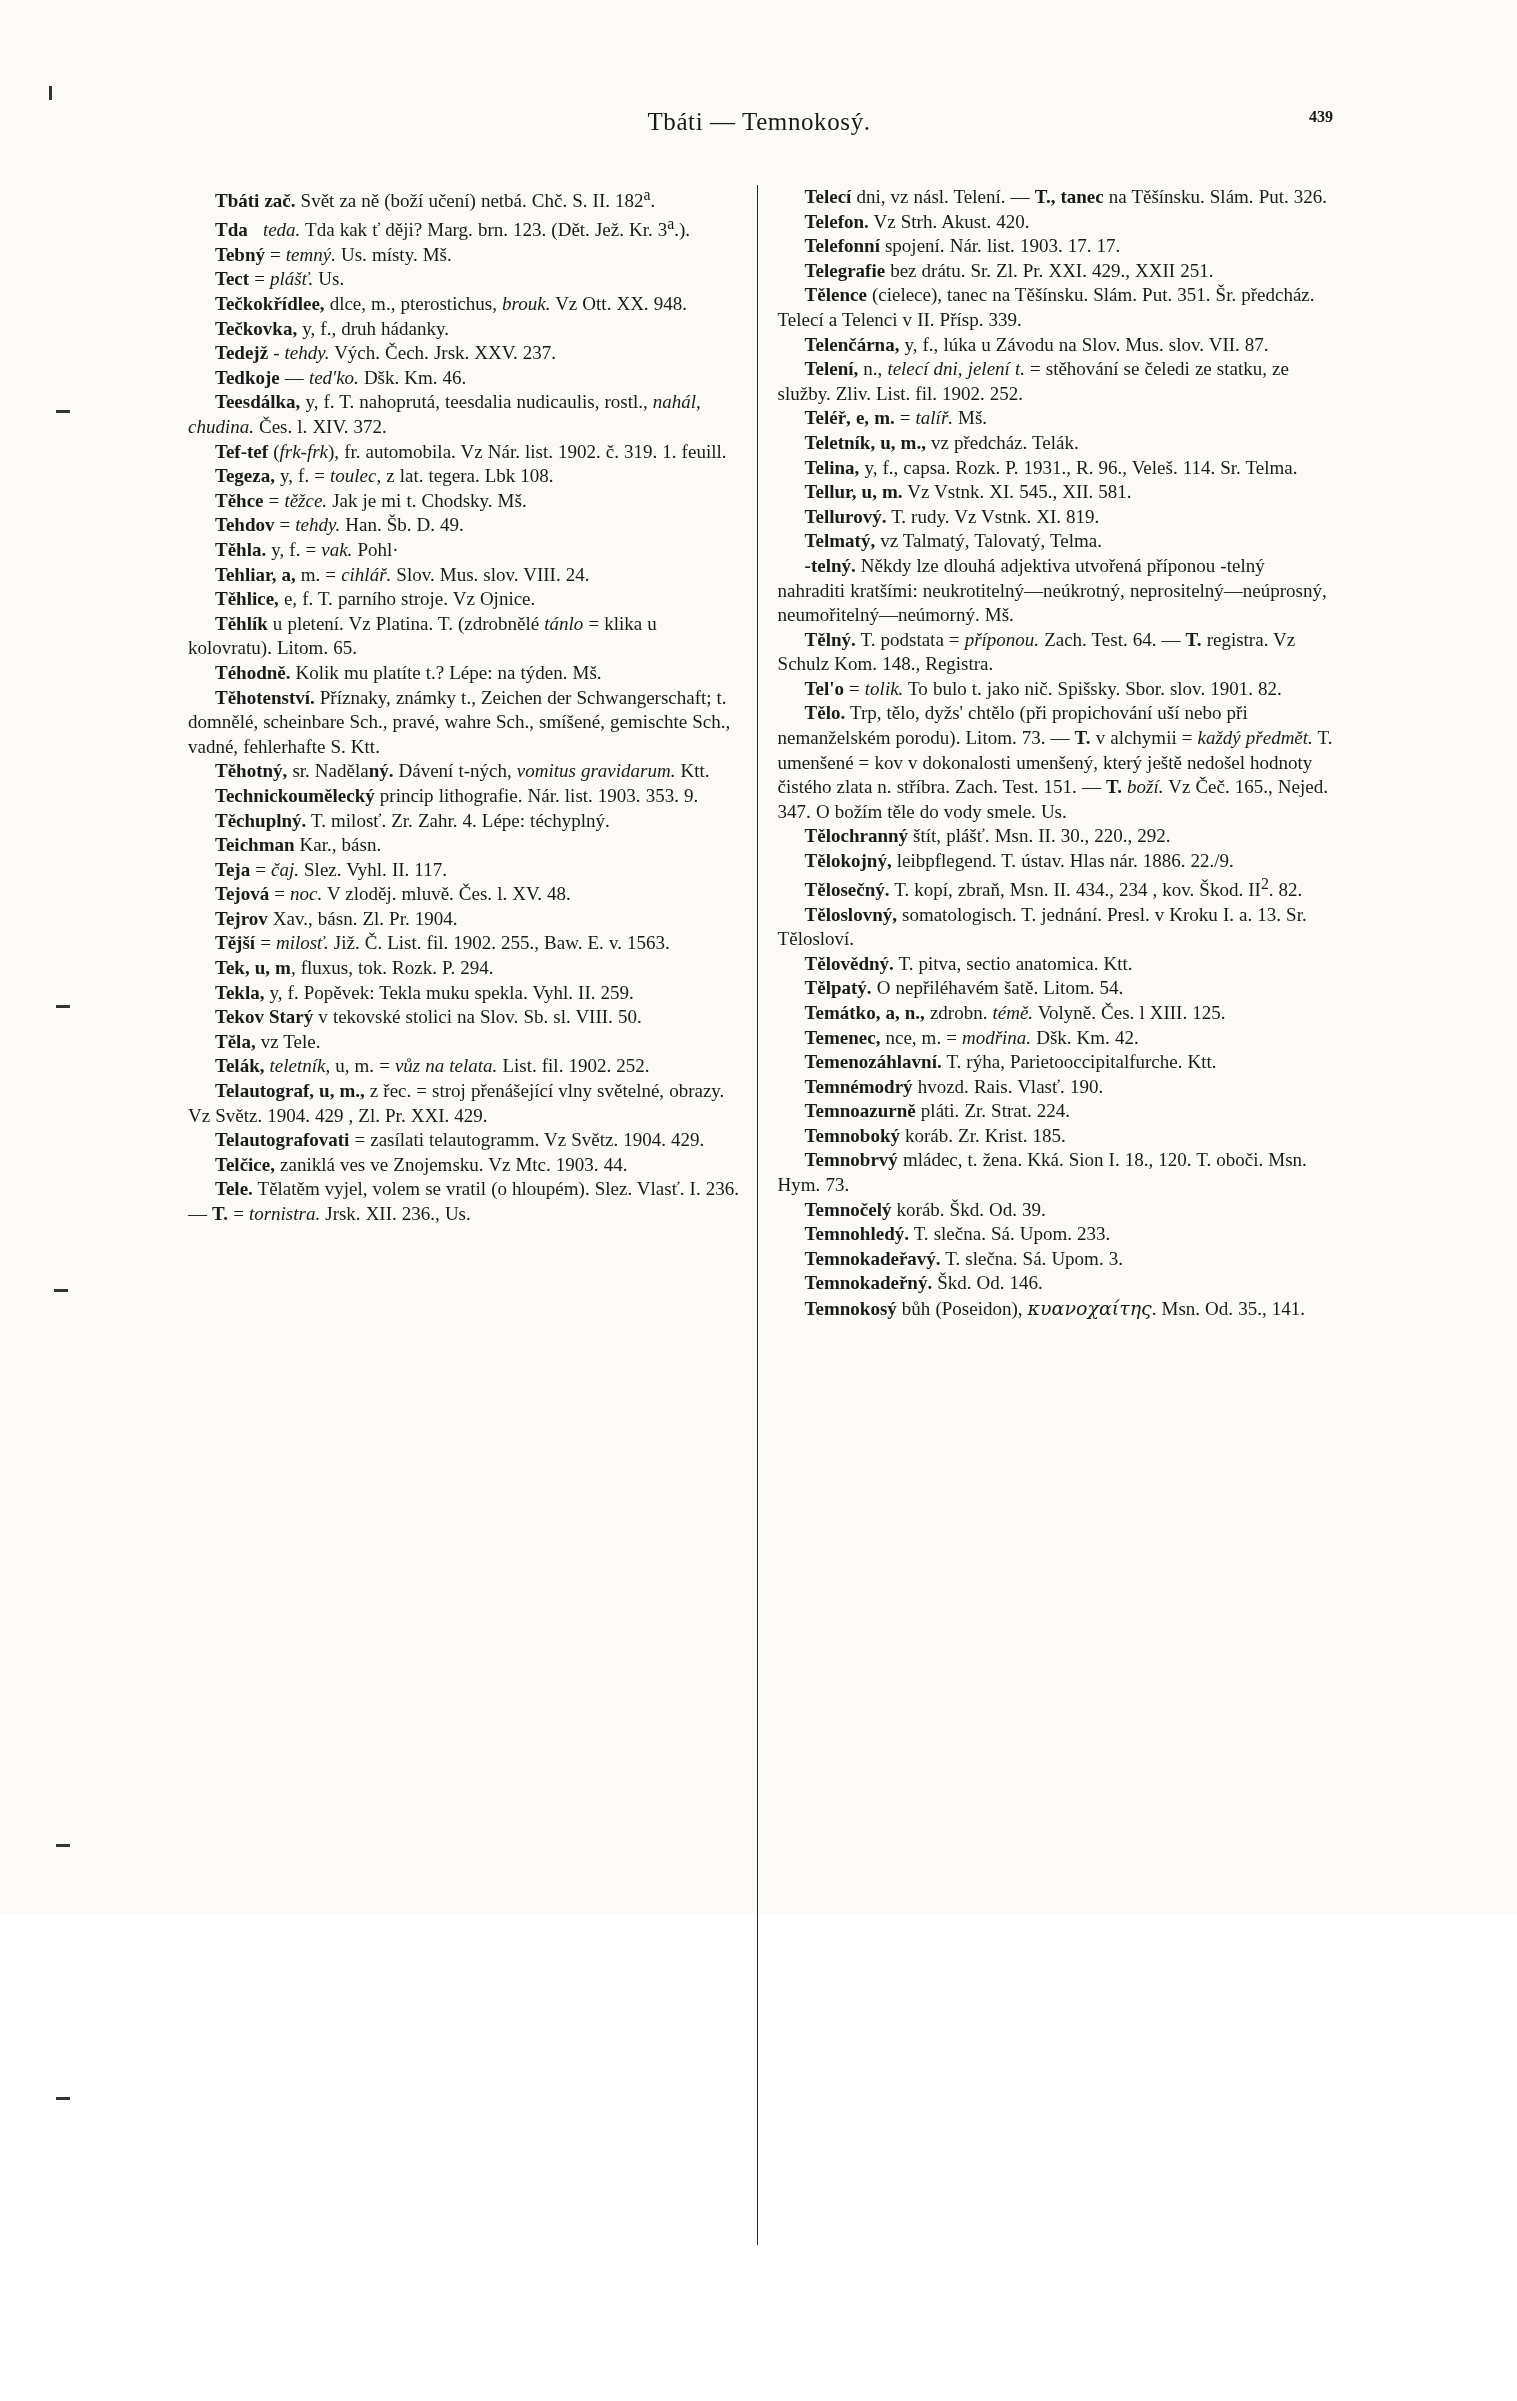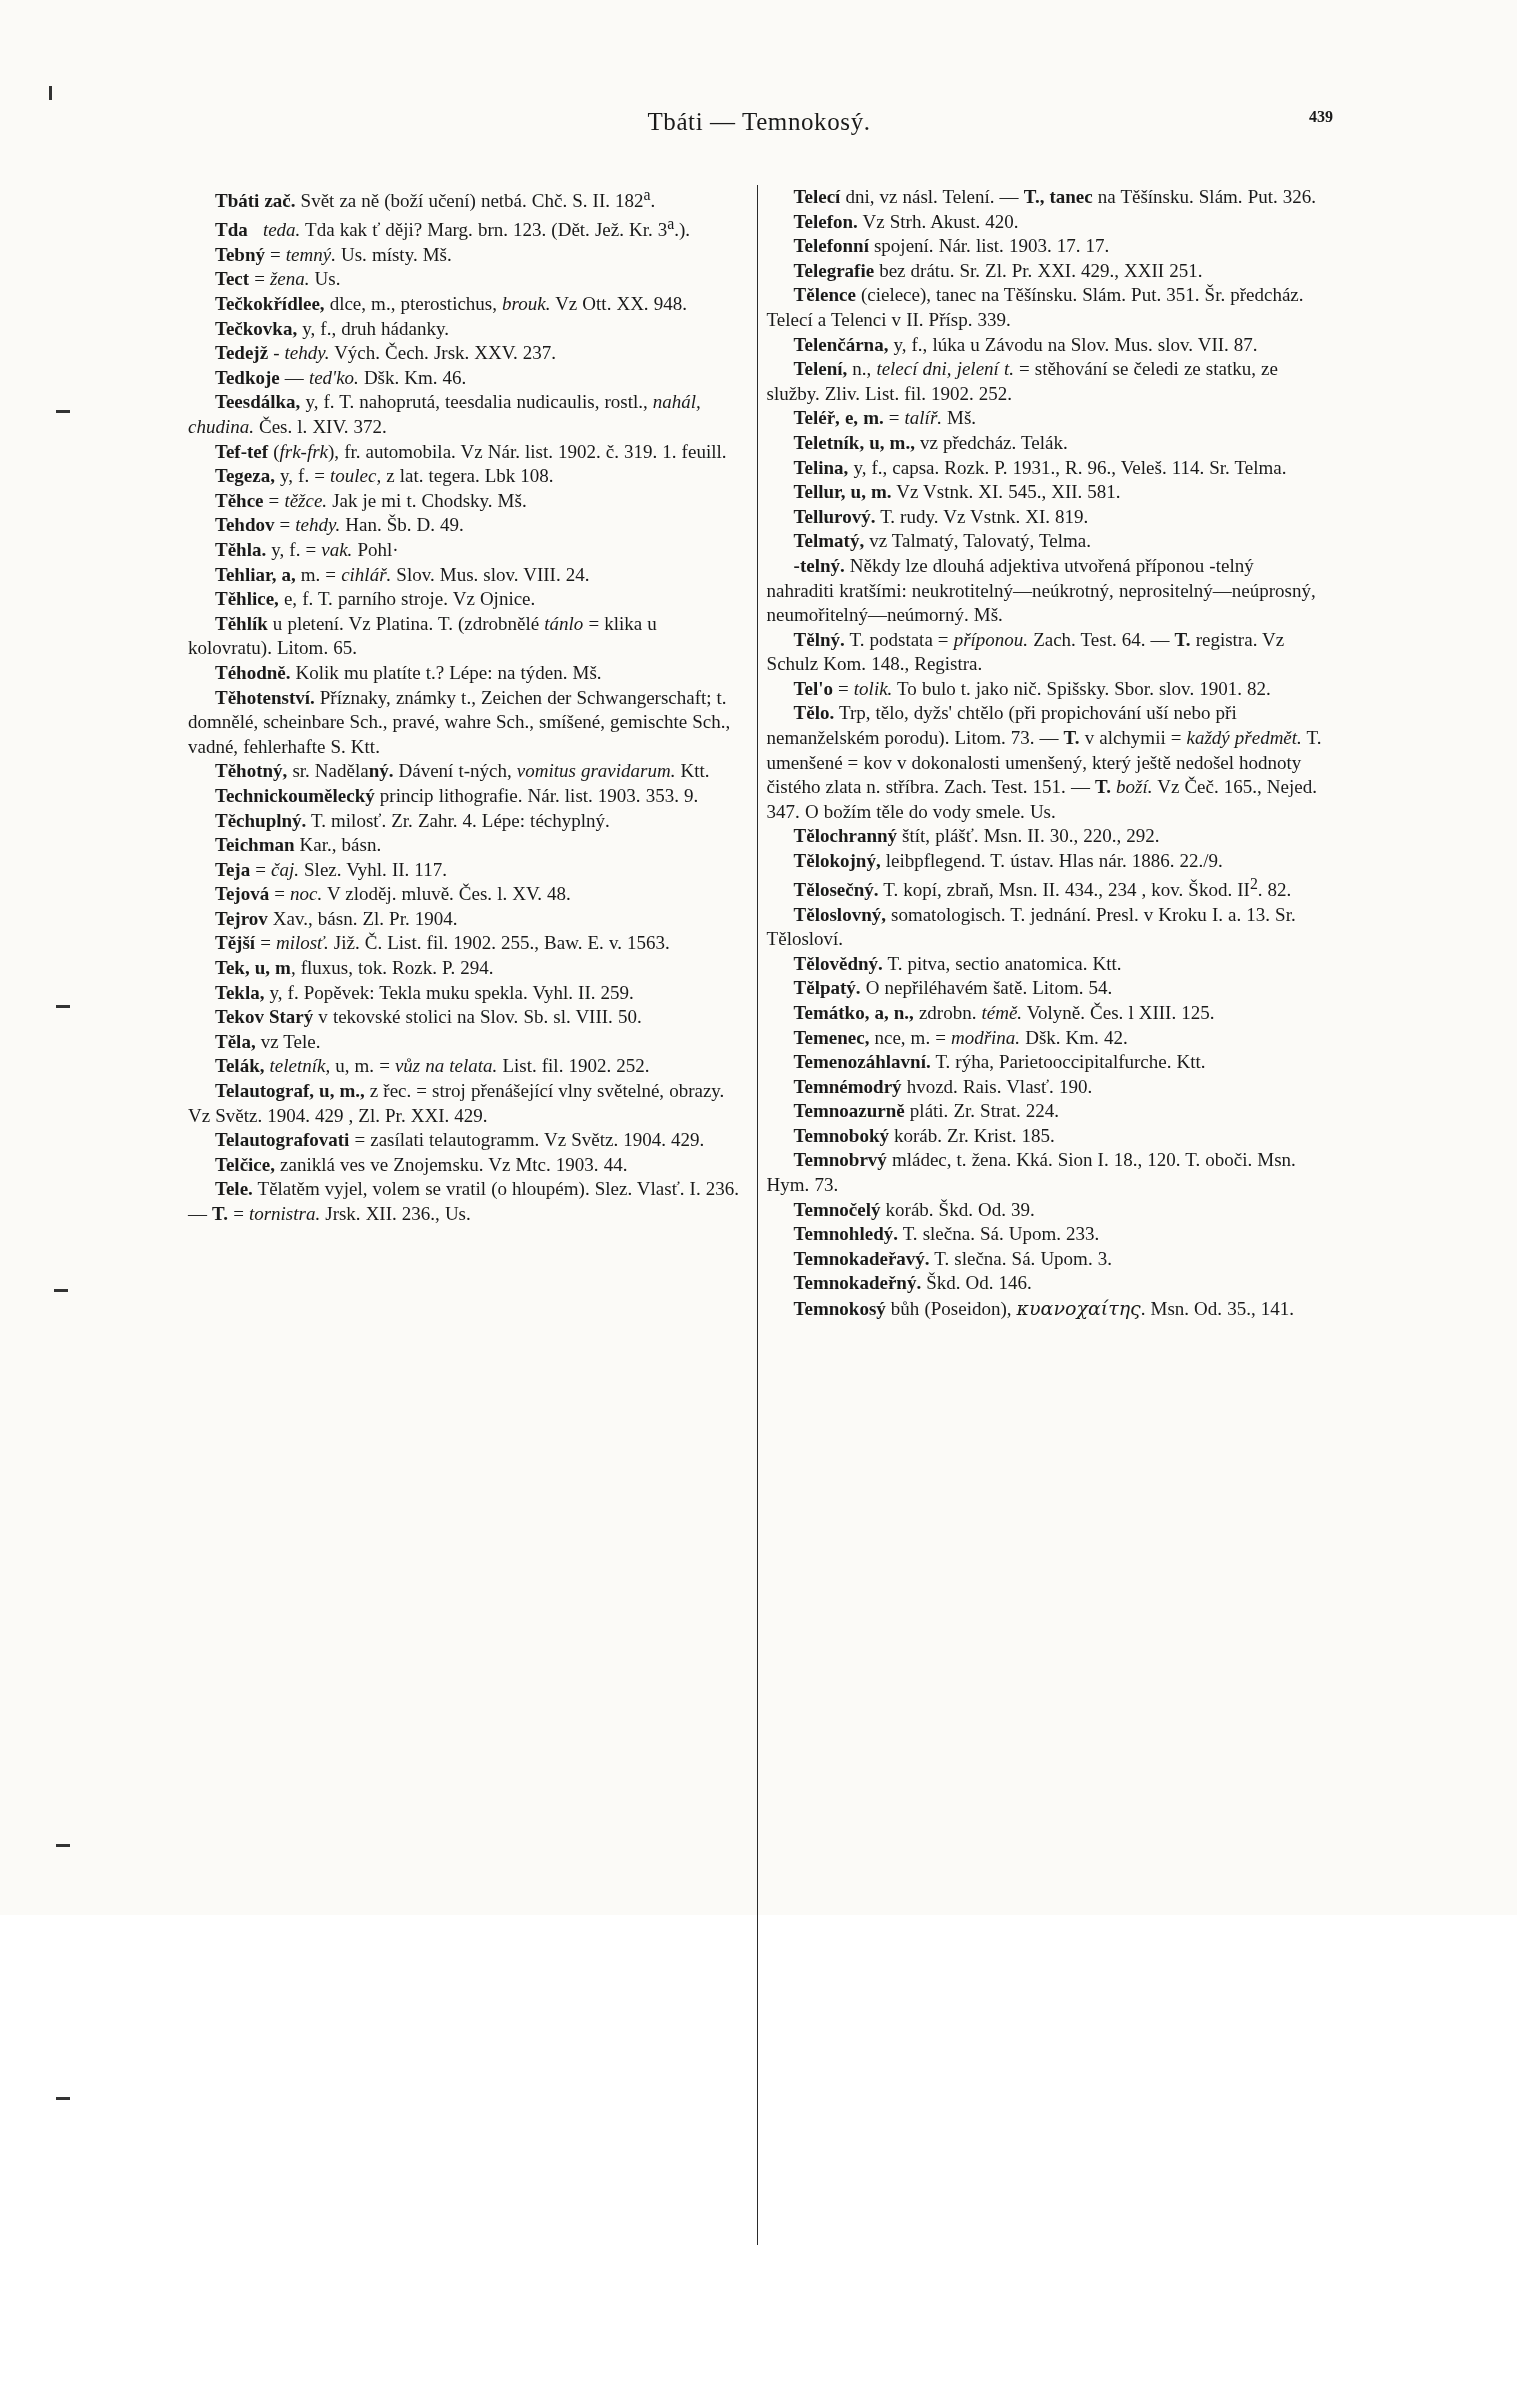--- a/index.html
+++ b/index.html
@@ -47,21 +47,21 @@
     font-weight: bold;
   }
   
   .columns {
     position: absolute;
     left: 188px;
     top: 185px;
     width: 1147px;
     display: flex;
     flex-direction: row;
-    gap: 15px;
+    gap: 26px;
   }
   .col {
     width: 555px;
     font-size: 19px;
     line-height: 1.295;
     text-align: left;
   }
   .col-left { padding-right: 8.6px; }
   .rule {
     position: absolute;
@@ -109,21 +109,21 @@
     <div class="header-page">439</div>
   </div>
 
   <div class="rule"></div>
 
   <div class="columns">
     <div class="col col-left" id="col-left">
         <p class="entry"><b>Tbáti zač.</b> Svět za ně (boží učení) netbá. Chč. S. II. 182<sup>a</sup>.</p>
         <p class="entry"><b>Tda</b>&nbsp;&nbsp;&nbsp;<i>teda.</i> Tda kak ť ději? Marg. brn. 123. (Dět. Jež. Kr. 3<sup>a</sup>.).</p>
         <p class="entry"><b>Tebný</b> = <i>temný.</i> Us. místy. Mš.</p>
-        <p class="entry"><b>Tect</b> = <i>žena.</i> Us.</p>
+        <p class="entry"><b>Tect</b> = <i>plášť.</i> Us.</p>
         <p class="entry"><b>Tečkokřídlee,</b> dlce, m., pterostichus, <i>brouk.</i> Vz Ott. XX. 948.</p>
         <p class="entry"><b>Tečkovka,</b> y, f., druh hádanky.</p>
         <p class="entry"><b>Tedejž</b> - <i>tehdy.</i> Vých. Čech. Jrsk. XXV. 237.</p>
         <p class="entry"><b>Tedkoje</b> — <i>ted'ko.</i> Dšk. Km. 46.</p>
         <p class="entry"><b>Teesdálka,</b> y, f. T. nahoprutá, teesdalia nudicaulis, rostl., <i>nahál, chudina.</i> Čes. l. XIV. 372.</p>
         <p class="entry"><b>Tef-tef</b> (<i>frk-frk</i>), fr. automobila. Vz Nár. list. 1902. č. 319. 1. feuill.</p>
         <p class="entry"><b>Tegeza,</b> y, f. = <i>toulec,</i> z lat. tegera. Lbk 108.</p>
         <p class="entry"><b>Těhce</b> = <i>těžce.</i> Jak je mi t. Chodsky. Mš.</p>
         <p class="entry"><b>Tehdov</b> = <i>tehdy.</i> Han. Šb. D. 49.</p>
         <p class="entry"><b>Těhla.</b> y, f. = <i>vak.</i> Pohl·</p>

